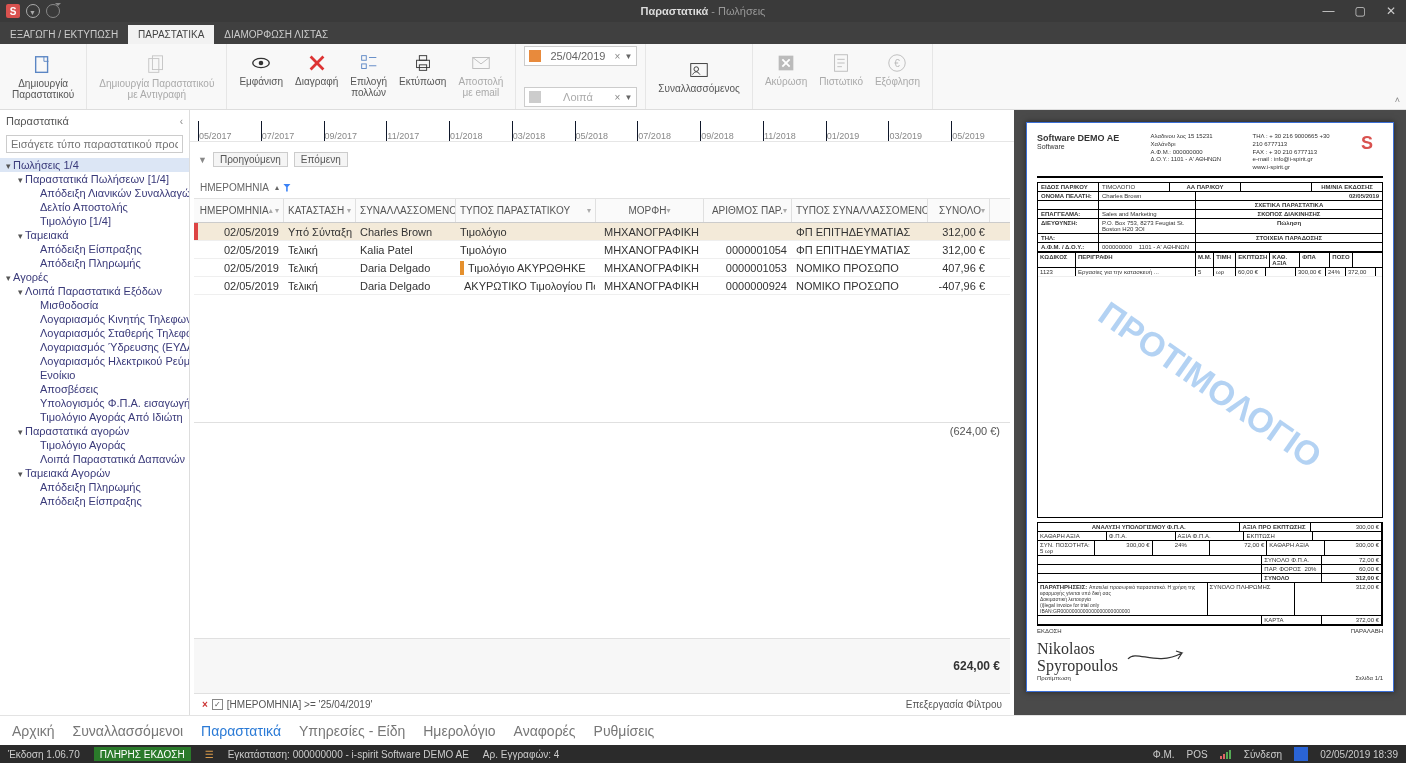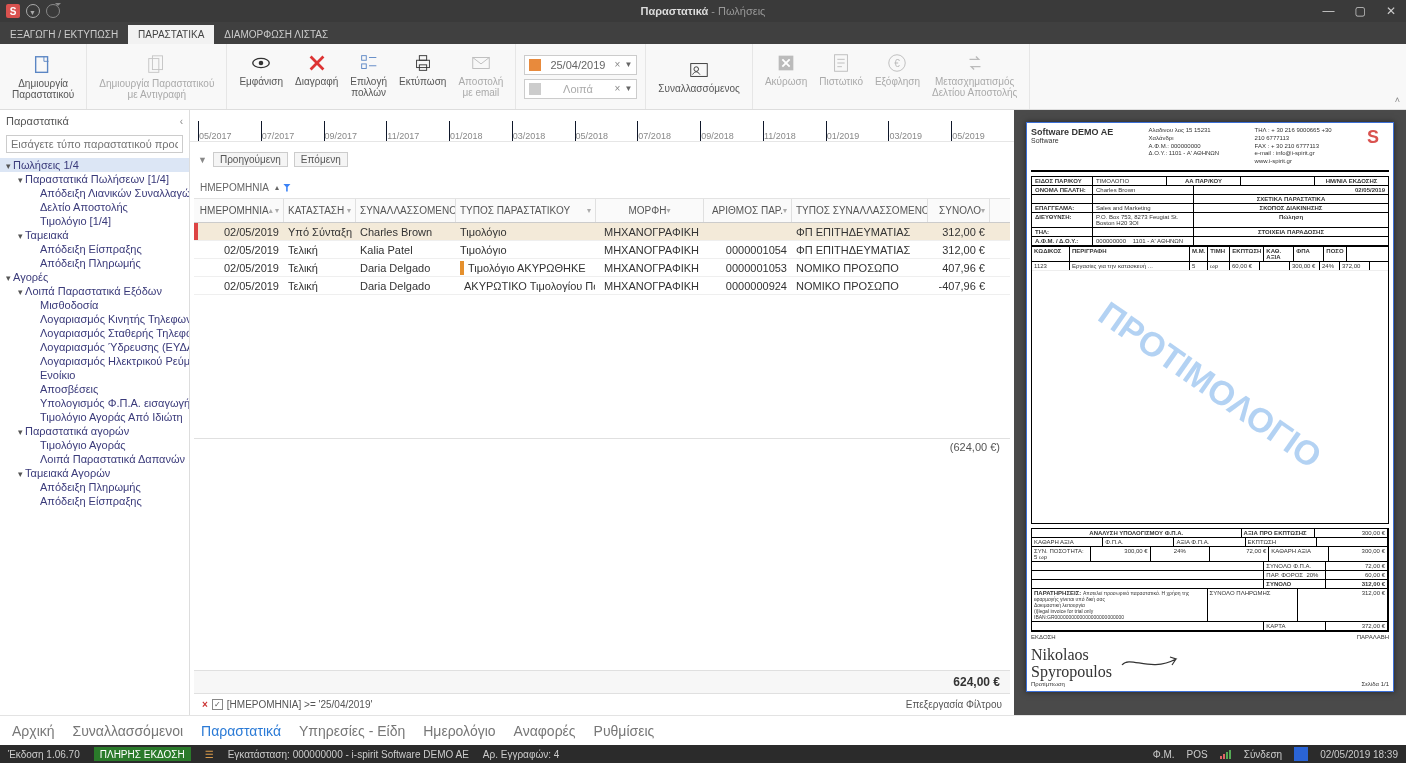--- a/index.html
+++ b/index.html
@@ -77,28 +77,28 @@
 .grow.sel{background:#f3ead9}
 .grow .c{padding:0 4px;white-space:nowrap;overflow:hidden;border-right:1px solid transparent}
 .grow .mk{flex:0 0 4px;height:100%;padding:0}
 .mk.red{background:#d44}
 .doccell{display:flex;align-items:center;gap:4px}
 .docstrip{width:4px;height:14px;display:inline-block}
 .grp-row{height:20px;display:flex;align-items:center;padding-left:8px;color:#239;font-size:11px}
 .grp-row::before{content:"▾ ";font-size:9px;margin-right:4px;color:#239}
 
 .subtotal{display:flex;justify-content:flex-end;padding:2px 10px;font-size:11px;color:#555;border-top:1px solid #e0e0e0}
-.grandtotal{display:flex;justify-content:flex-end;padding:4px 10px;font-size:12px;color:#333;font-weight:600;background:#f7f7f7;border-top:1px solid #e0e0e0}
+.grandtotal{display:flex;justify-content:flex-end;padding:20px 10px;font-size:12px;color:#333;font-weight:600;background:#f7f7f7;border-top:1px solid #e0e0e0}
 .filterbar{height:22px;display:flex;align-items:center;padding:0 8px;font-size:10px;color:#555;border-top:1px solid #e0e0e0}
 .filterbar .close{color:#c33;margin-right:4px;cursor:pointer;font-weight:bold}
 .filterbar .cb{width:11px;height:11px;border:1px solid #888;margin-right:4px;display:inline-flex;align-items:center;justify-content:center;font-size:8px}
 .filterbar .editf{margin-left:auto;color:#555}
 
 .preview{width:392px;background:#4a4a4a;display:flex;align-items:flex-start;justify-content:center;padding:12px;overflow:hidden}
-.doc-page{width:368px;height:570px;background:#fff;border:1px solid #3b6fd6;box-shadow:0 0 6px rgba(0,0,0,.5);padding:4px;font-size:7px;color:#333;display:flex;flex-direction:column;position:relative}
+.doc-page{width:368px;height:570px;background:#fff;border:1px solid #3b6fd6;box-shadow:0 0 6px rgba(0,0,0,.5);padding:10px;font-size:7px;color:#333;display:flex;flex-direction:column;position:relative}
 .doc-head{display:flex;justify-content:space-between;border-bottom:2px solid #000;padding-bottom:4px;margin-bottom:4px;align-items:flex-start}
 .doc-head .company{font-size:9px}
 .doc-logo{width:22px;height:22px;color:#d9524f;font-weight:900;font-size:18px}
 .doc-table{border:1px solid #000;flex:1;position:relative;overflow:hidden}
 .doc-table .hdr{display:flex;border-bottom:1px solid #000;font-size:6px;font-weight:600}
 .doc-table .hdr div{border-right:1px solid #000;padding:1px 2px}
 .watermark{position:absolute;top:50%;left:50%;transform:translate(-50%,-50%) rotate(35deg);font-size:34px;color:#6aa7e8;opacity:.5;font-weight:700;white-space:nowrap}
 .doc-totals{border:1px solid #000;margin-top:4px;font-size:6px}
 .doc-totals .tr{display:flex}
 .doc-totals .tr div{border-right:1px solid #000;border-bottom:1px solid #000;padding:1px 2px;flex:1}
@@ -201,21 +201,21 @@
     </div>
     <div class="rbtn disabled">
       <svg class="ribbon-ico" viewBox="0 0 24 24">
           <rect x="3" y="6" width="18" height="12" fill="none" stroke="#bbb"></rect>
           <path d="M3 6l9 7 9-7" fill="none" stroke="#bbb"></path>
         </svg>
       <span class="lbl" style="white-space:pre">Αποστολή
 με email</span>
     </div>
   </div>
-  <div class="rgroup" style="align-items:stretch;justify-content:center;gap:4px;width:130px">
+  <div class="rgroup" style="align-items:stretch;justify-content:space-between;gap:4px;width:130px">
     <div class="datebox">
       <span class="cal-ico"></span>
       <span class="v">25/04/2019</span>
         <span class="x">×</span>
         <span class="caret">▼</span>
     </div>
     <div class="datebox">
       <span class="cal-ico" style="background:#ccc"></span>
       <span class="v" style="color:#aaa">Λοιπά</span>
         <span class="x">×</span>
@@ -246,27 +246,20 @@
           <path d="M8 8h8M8 12h8M8 16h5" stroke="#bbb"></path>
         </svg>
       <span class="lbl">Πιστωτικό</span>
     </div>
     <div class="rbtn disabled">
       <svg class="ribbon-ico" viewBox="0 0 24 24">
           <circle cx="12" cy="12" r="9" fill="none" stroke="#bbb"></circle>
           <text x="12" y="16" font-size="11" text-anchor="middle" fill="#bbb">€</text>
         </svg>
       <span class="lbl">Εξόφληση</span>
-    </div>
-    <div class="rbtn disabled">
-      <svg class="ribbon-ico" viewBox="0 0 24 24">
-          <path d="M6 8h10l-3-3M18 16H8l3 3" fill="none" stroke="#bbb" stroke-width="1.5"></path>
-        </svg>
-      <span class="lbl" style="white-space:pre">Μετασχηματισμός
-Δελτίου Αποστολής</span>
     </div>
   </div>
   <span class="caret-right">˄</span>
 </div>
 
 <div class="workspace">
   <div class="sidebar">
     <div class="sidebar-head">
         <span>Παραστατικά</span>
         <span class="collapse">‹</span>

